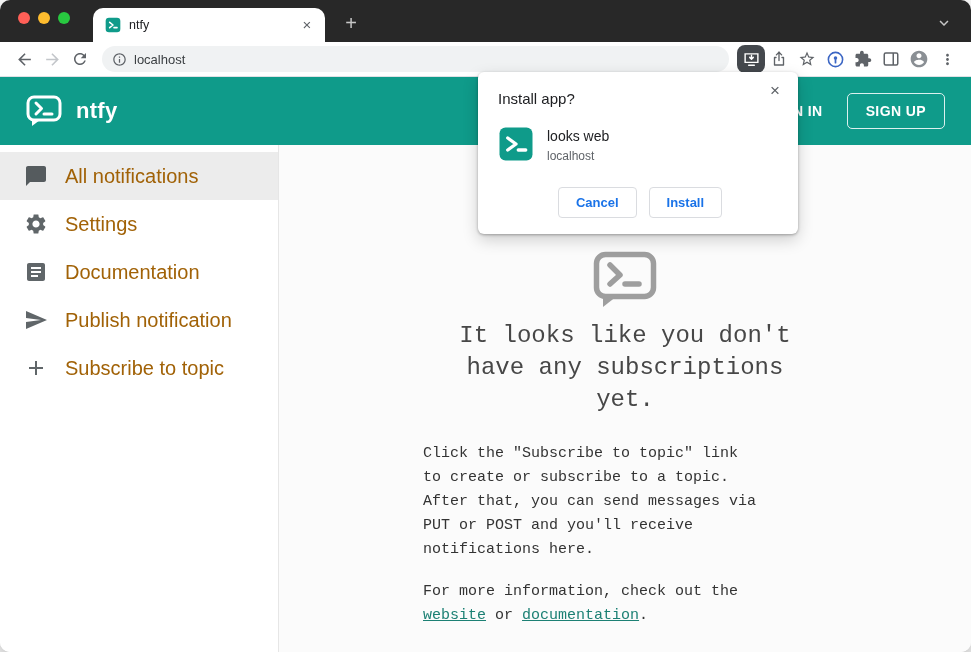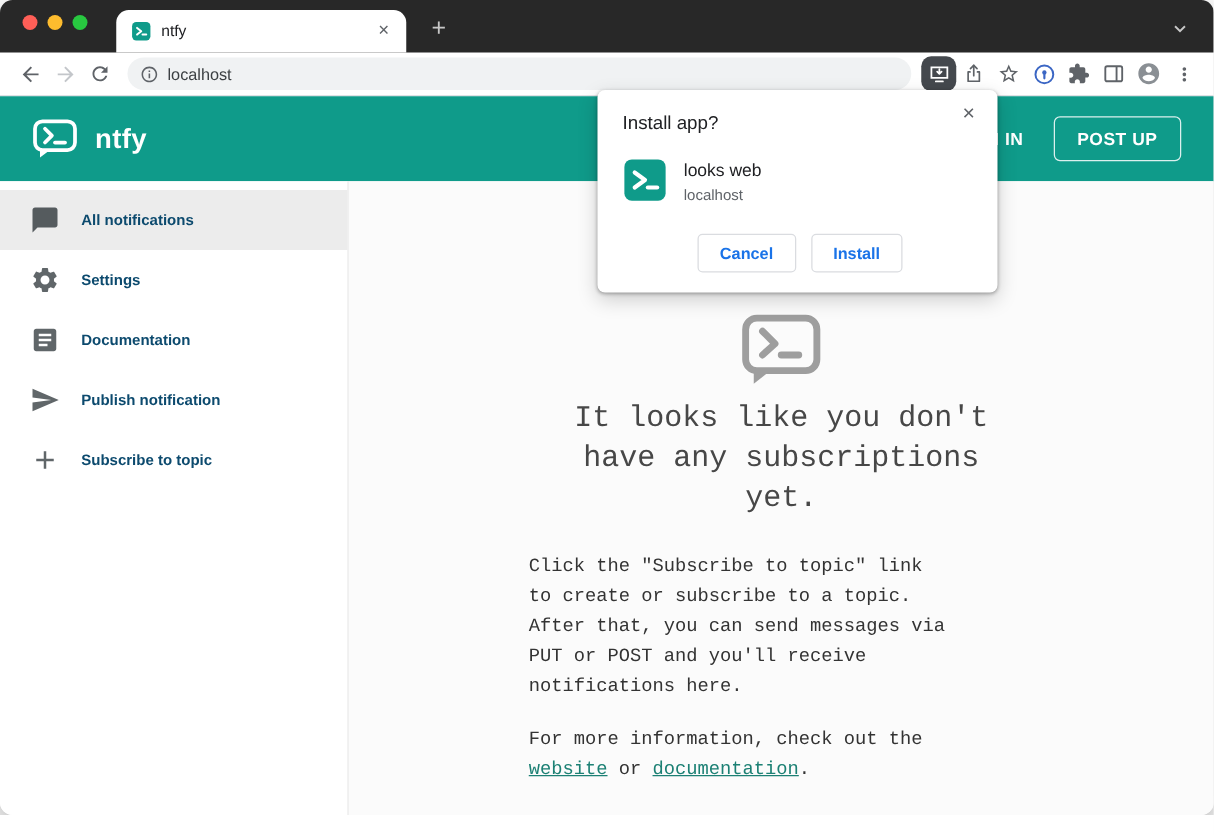--- a/index.html
+++ b/index.html
@@ -38,21 +38,21 @@
   .hdr-spacer { flex:1; }
   .signin { color:#fff; font-size:14px; font-weight:bold; letter-spacing:.4px; padding:10px 14px; cursor:pointer; }
   .signup { color:#fff; font-size:14px; font-weight:bold; letter-spacing:.4px; border:1.5px solid rgba(255,255,255,.85);
             border-radius:5px; padding:9px 18px; margin-left:10px; cursor:pointer; background:transparent; }
 
   .app-body { display:flex; height:523px; }
   .sidebar { width:279px; background:#ffffff; border-right:1px solid #e6e6e6; padding-top:7px; }
   .side-item { height:48px; display:flex; align-items:center; padding:0 16px 0 24px; gap:17px; cursor:pointer; }
   .side-item.selected { background:#ececec; }
   .side-item svg { flex:0 0 auto; }
-  .side-label { font-size:12px; color:#0c4a6e;font-weight:bold; }
+  .side-label { font-size:20px; color:#a16207; }
 
   .main { flex:1; background:#fbfbfb; }
   .content { width:404px; margin:0 auto; padding-top:106px;font-family:Liberation Mono, monospace; }
   .big-logo { display:flex; justify-content:center; }
   .empty-heading { margin-top:12px; text-align:center; font-size:24px; font-weight:400; color:#474747;
                    line-height:1.33; max-width:370px; margin-left:auto; margin-right:auto; }
   .para { margin-top:26px; font-size:15px; color:#333; line-height:1.6; text-align:left; max-width:342px; }
   .para.second { margin-top:18px; }
   .teal-link { color:#1c8074; text-decoration:underline; cursor:pointer; }
 
@@ -172,21 +172,21 @@
   <div class="app-header">
     <svg class="brand-mark" width="36" height="32" viewBox="0 0 36 32">
       <rect x="2" y="2" width="32" height="23" rx="6" fill="none" stroke="#ffffff" stroke-width="3"></rect>
       <path d="M6 25 L6 31 L14 25 Z" fill="#ffffff"></path>
       <polyline points="10,8 15.5,13.5 10,19" fill="none" stroke="#ffffff" stroke-width="3" stroke-linecap="round" stroke-linejoin="round"></polyline>
       <line x1="18" y1="19" x2="26" y2="19" stroke="#ffffff" stroke-width="3" stroke-linecap="round"></line>
     </svg>
     <span class="brand-title">ntfy</span>
     <div class="hdr-spacer"></div>
     <span class="signin">SIGN IN</span>
-    <button class="signup">POST UP</button>
+    <button class="signup">SIGN UP</button>
   </div>
 
   <div class="app-body">
     <div class="sidebar">
       <div class="side-item selected">
         <svg width="24" height="24" viewBox="0 0 24 24">
             <path d="M20 2H4c-1.1 0-2 .9-2 2v18l4-4h14c1.1 0 2-.9 2-2V4c0-1.1-.9-2-2-2z" fill="#555b5e"></path>
           </svg>
         <span class="side-label">All notifications</span>
       </div>

